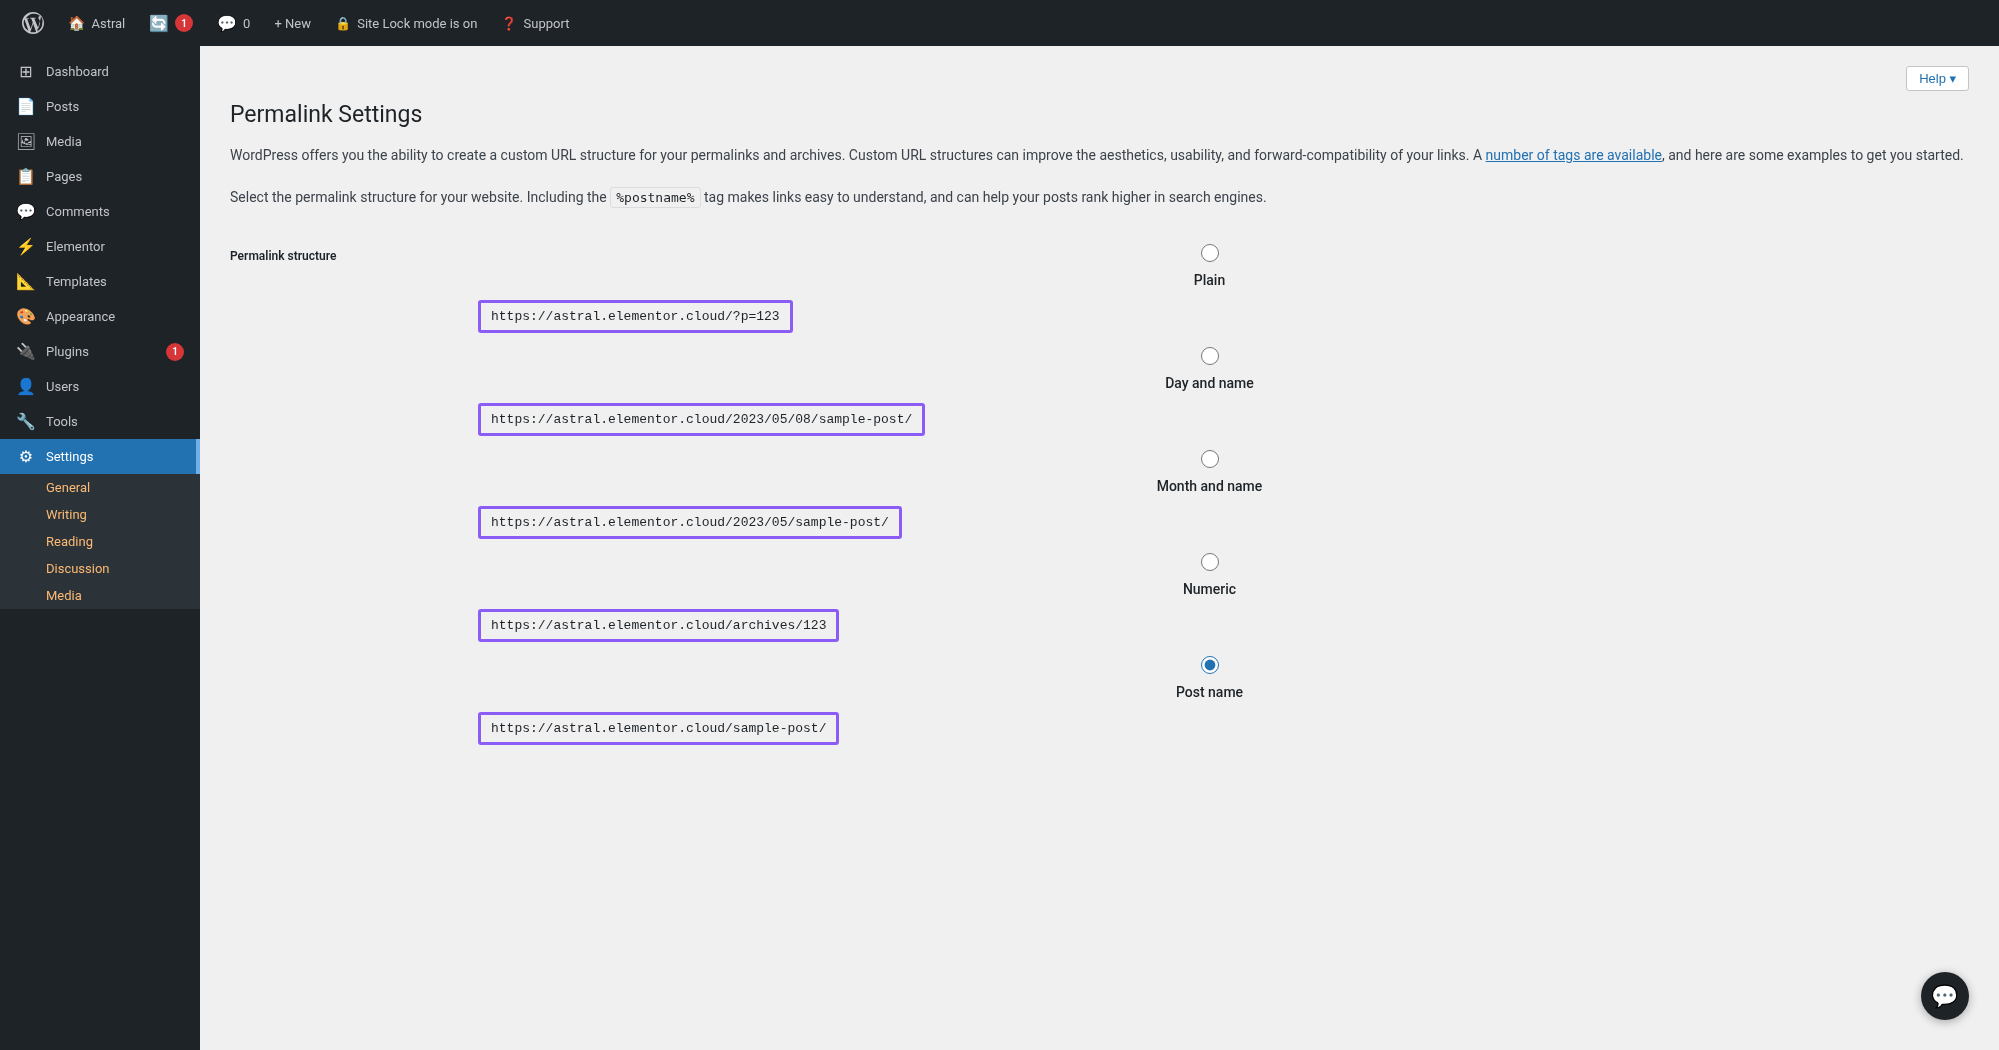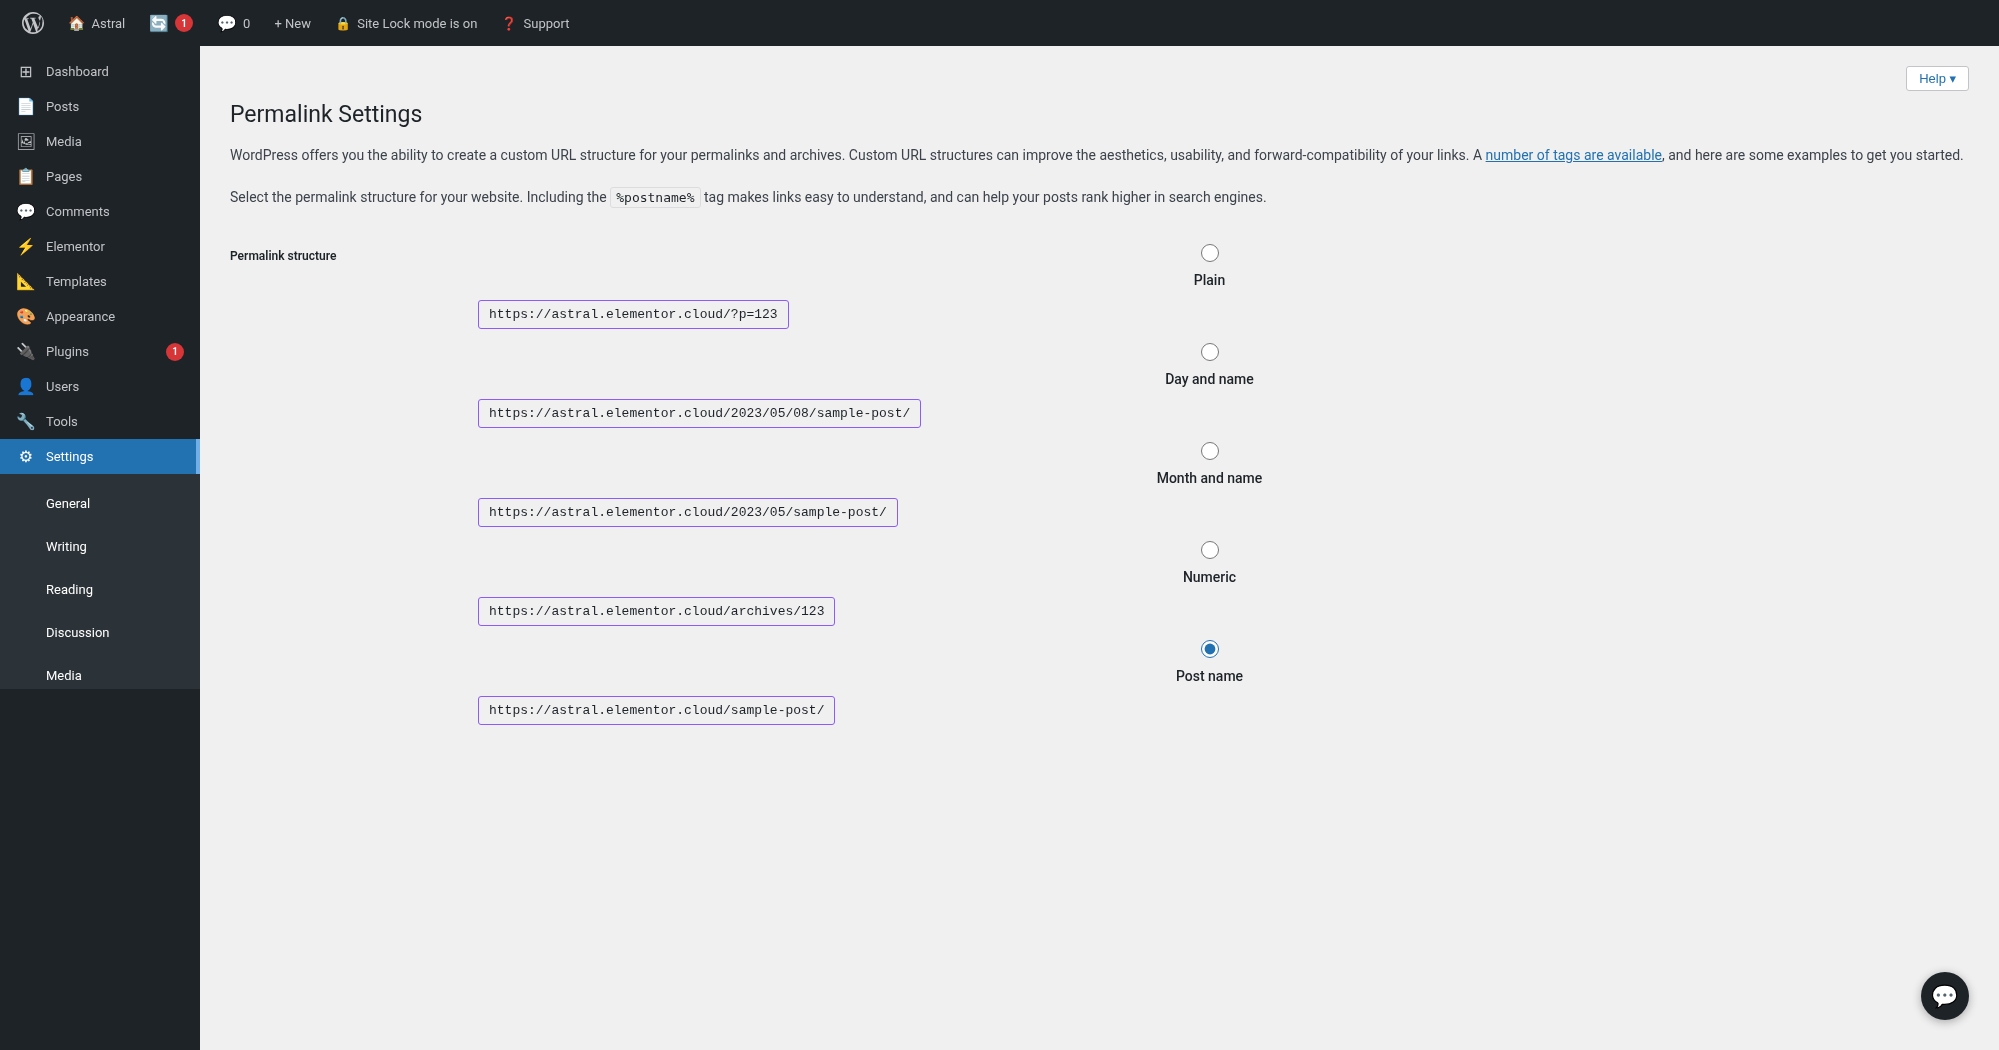--- a/index.html
+++ b/index.html
@@ -55,22 +55,22 @@
       width: 4px; background: #72aee6;
     }
     .menu-item .menu-icon { width: 20px; text-align: center; font-size: 16px; }
     .menu-item .plugin-badge {
       background: #d63638; color: #fff; border-radius: 50%;
       width: 18px; height: 18px; display: flex; align-items: center; justify-content: center;
       font-size: 10px; font-weight: 600; margin-left: auto;
     }
     .submenu { background: #2c3338; }
     .submenu-item {
-      display: block; padding: 22px 16px 6px 46px;
-      color: #ffffff; cursor: pointer; font-size: 13px; text-decoration: none;
+      display: block; padding: 6px 16px 6px 46px;
+      color: #fdba74; cursor: pointer; font-size: 13px; text-decoration: none;
     }
 
     
     #wpcontent {
       flex: 1; overflow-y: auto; padding: 20px 30px;
       background: #f0f0f1;
     }
 
     
     .help-btn-container { display: flex; justify-content: flex-end; margin-bottom: 10px; }
@@ -94,21 +94,21 @@
       vertical-align: top; font-weight: 600; color: #1d2327; font-size: 12px;
     }
     .form-table td { padding: 15px 0; vertical-align: top; }
 
     .radio-option { display: flex; align-items: center; gap: 10px; margin-bottom: 8px; cursor: pointer; flex-direction: column; }
     .radio-option input[type=radio] { width: 18px; height: 18px; cursor: pointer; accent-color: #2271b1; }
     .radio-option label { font-size: 14px; color: #1d2327; cursor: pointer; font-weight: 500; }
 
     .url-preview {
       font-family: 'Courier New', monospace; font-size: 13px;
-      background: #f0f0f1; border: 1px solid #8b5cf6; padding: 6px 10px;
+      background: #f0f0f1; border: 3px solid #8b5cf6; padding: 6px 10px;
       border-radius: 3px; margin: 4px 0 14px 28px; display: inline-block;
       color: #1d2327;
     }
 
     code.inline {
       font-family: monospace; background: #f0f0f1;
       border: 1px solid #dcdcde; padding: 2px 5px; border-radius: 3px;
       font-size: 13px; color: #1d2327;
     }
 

